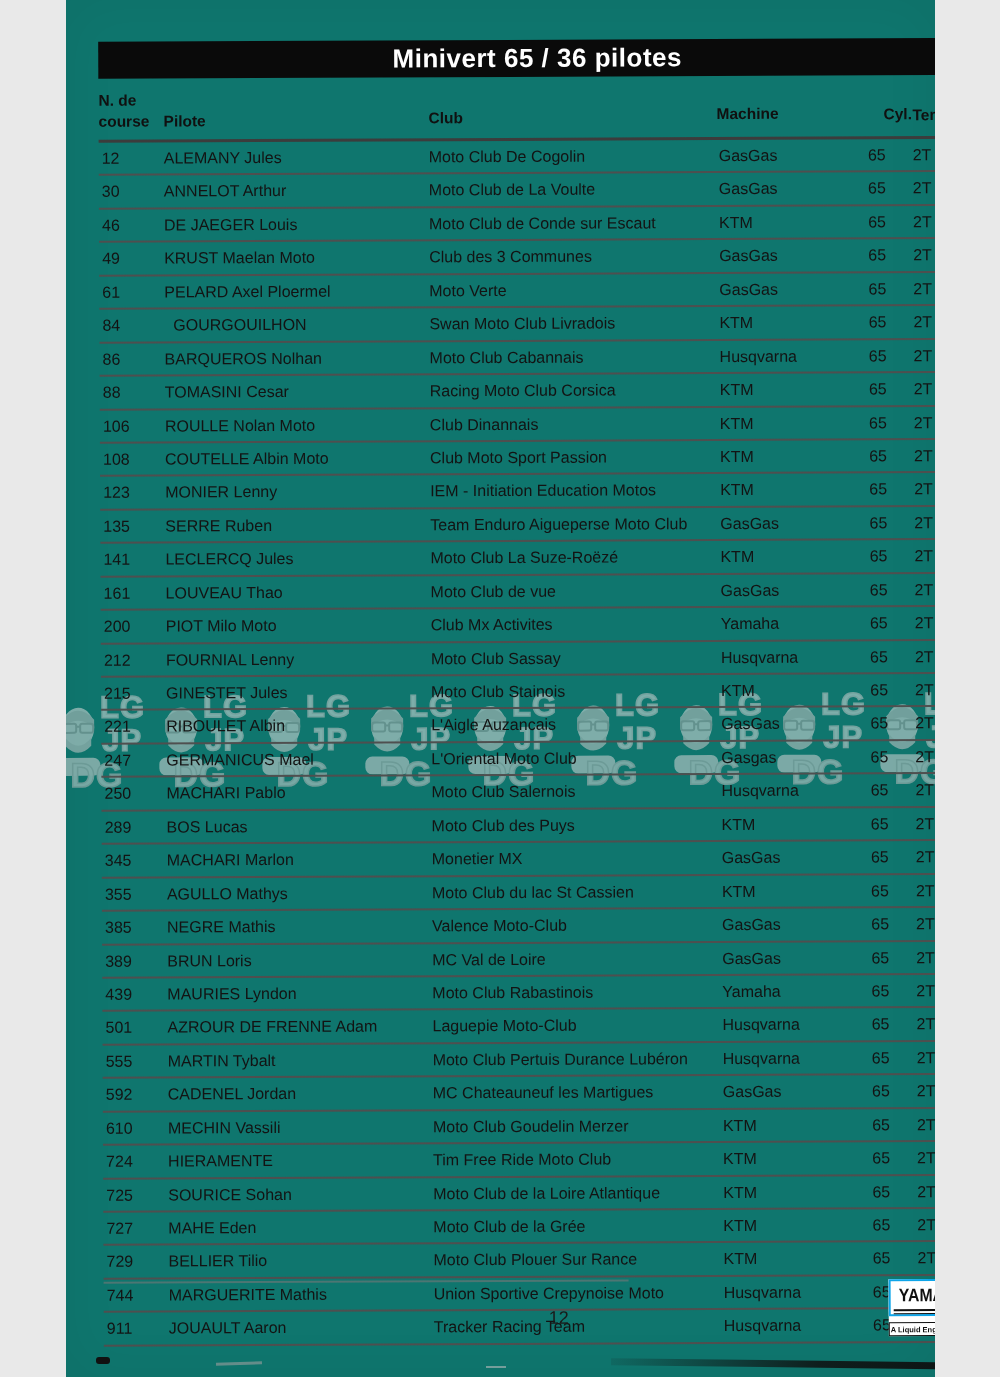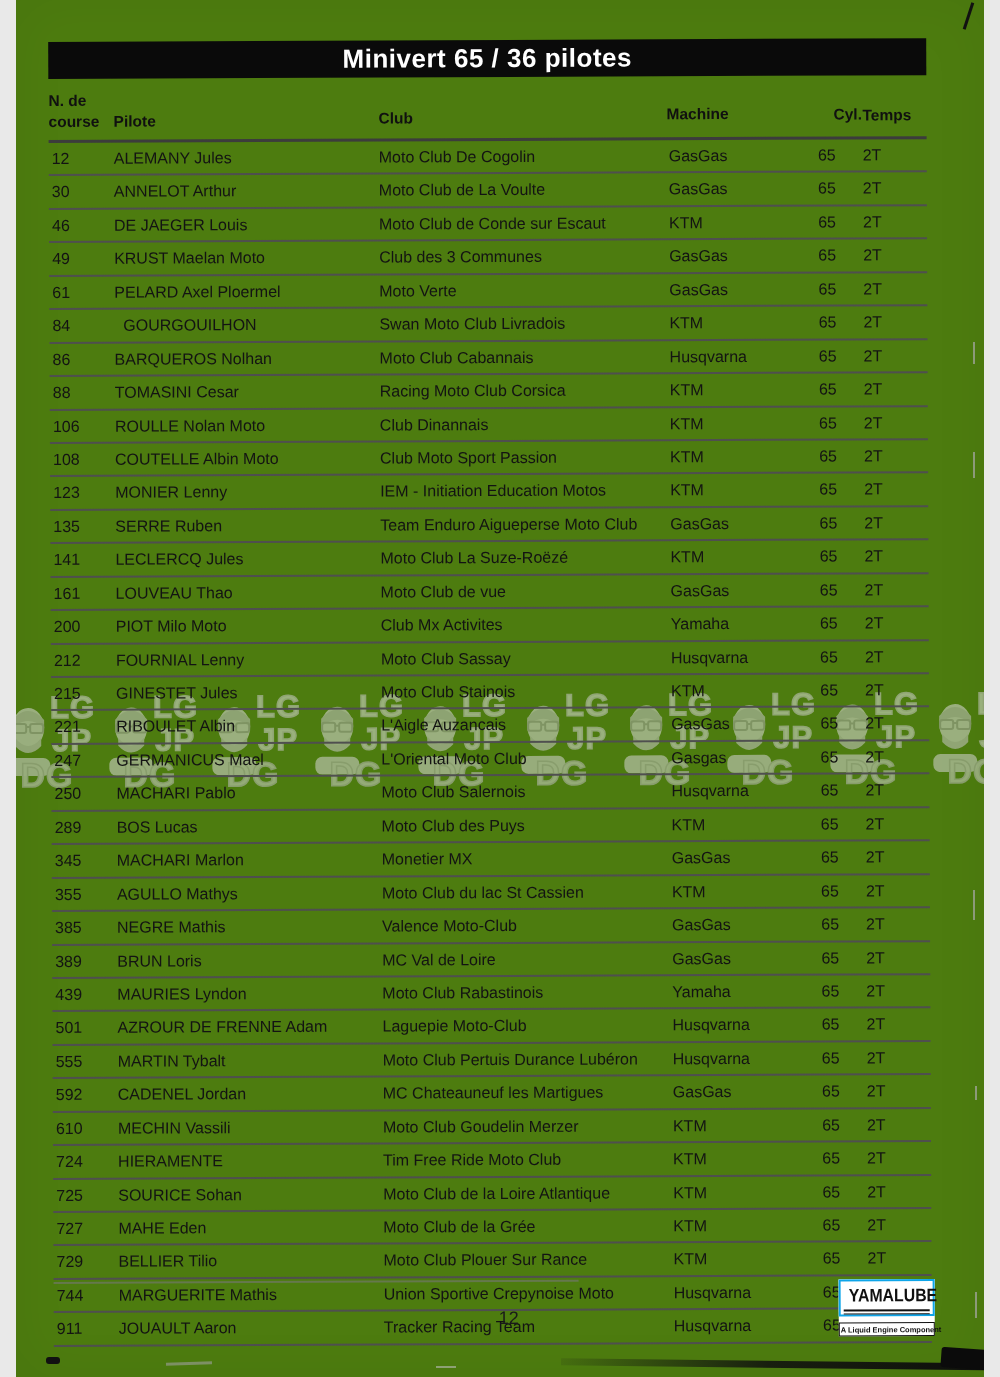--- a/index.html
+++ b/index.html
@@ -1,18 +1,18 @@
 <!DOCTYPE html>
 <html><head>
 <meta charset="utf-8">
 <style>
   html,body{margin:0;padding:0;background:#e9e9e9;}
   .page{
-    position:relative; width:968px; height:1377px; margin:0 auto;
-    background:#4d7c0f; overflow:hidden;
+    position:relative; width:869px; height:1377px; margin:0 auto;
+    background:#0f766e; overflow:hidden;
     font-family:"Liberation Sans","DejaVu Sans",sans-serif; color:#141414;
     box-shadow:inset 0 0 60px rgba(0,0,0,0.05);
   }
   .tilt{position:absolute; inset:0; transform:rotate(-0.25deg);}
 
   
   .title-bar{
     position:absolute; left:35px; top:40px; width:878px; height:37px;
     background:#0a0a0a; color:#fff; text-align:center;
     font-size:26px; font-weight:bold; line-height:37px; letter-spacing:.5px;

